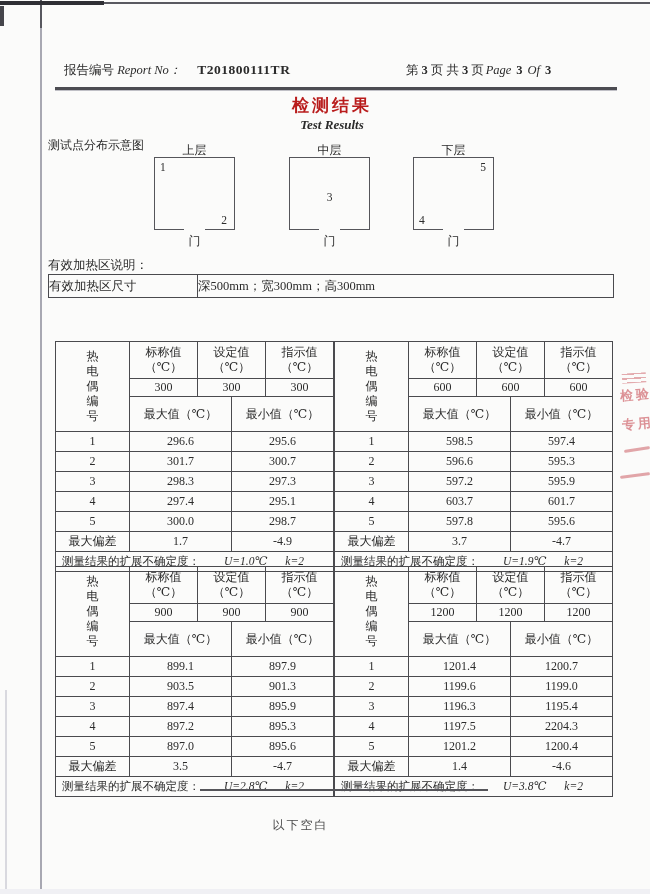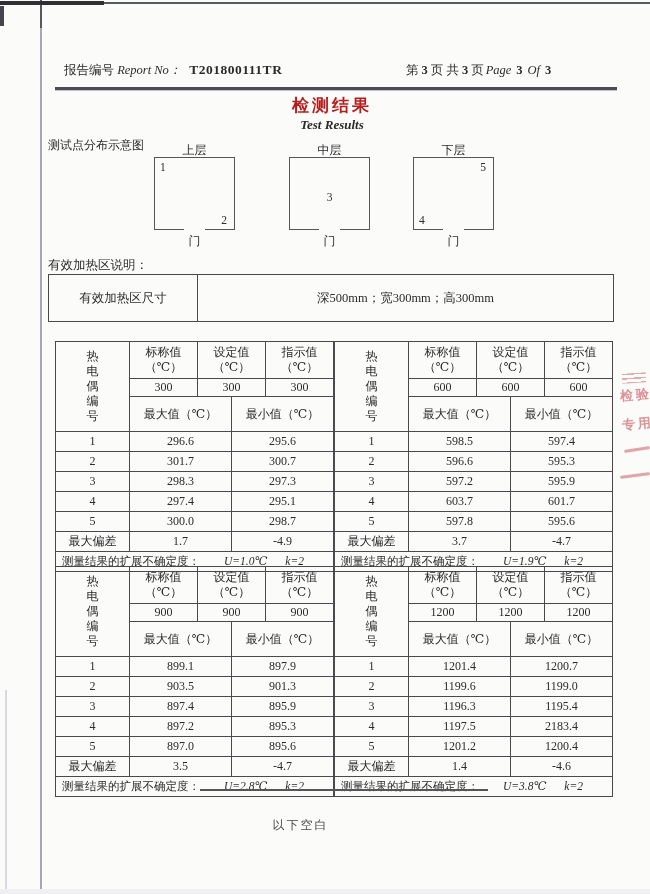--- a/index.html
+++ b/index.html
@@ -15,21 +15,21 @@
   .scan-left{left:40px;top:0;width:2px;height:894px;background:#a8a8b2;}
   .scan-left-dark{left:40px;top:0;width:2px;height:28px;background:#57575e;}
   .scan-corner{left:0;top:6px;width:4px;height:20px;background:#45454b;}
   .scan-left2{left:5px;top:690px;width:2px;height:200px;background:#d9d9df;}
   .scan-bottom{left:0;top:889px;width:650px;height:5px;background:#f0f0f4;}
   
   .hdr{top:62px;font-size:12.5px;white-space:nowrap;}
   .hdr-left{left:64px;}
   .hdr-right{left:406px;}
   .hdr i{font-style:italic;}
-  .rep-no{font-weight:bold;font-size:13.5px;letter-spacing:.5px;margin-left:8px;}
+  .rep-no{font-weight:bold;font-size:13.5px;letter-spacing:.5px;margin-left:16px;}
   .pg b{font-weight:bold;margin:0 3px;}
   .pg i{margin:0 2px;}
   .rule{top:87px;left:55px;width:562px;height:3px;background:#4c4c52;}
   .rule2{top:90px;left:55px;width:562px;height:1px;background:#c0c0c6;}
   
   .title-zh{top:94px;left:48px;width:568px;text-align:center;font-size:17px;font-weight:bold;letter-spacing:3px;color:#b91c1c;}
   .title-en{top:117px;left:48px;width:568px;text-align:center;font-size:13px;font-weight:bold;font-style:italic;}
   .caption{top:137px;left:48px;font-size:12px;}
   
   .dbox{position:absolute;top:142px;width:81px;}
@@ -41,21 +41,21 @@
   .pt{position:absolute;font-size:11.5px;line-height:1;}
   .pt-tl{top:4px;left:5px;}
   .pt-br{bottom:4px;right:7px;}
   .pt-tr{top:4px;right:7px;}
   .pt-bl{bottom:4px;left:5px;}
   .pt-c{top:34px;left:0;width:100%;text-align:center;}
   .dbox-door{text-align:center;font-size:12px;margin-top:3px;}
   
   .zone-note{top:257px;left:48px;font-size:12.5px;}
   .zone-table{position:absolute;top:274px;left:48px;border-collapse:collapse;table-layout:fixed;width:565px;font-size:12.5px;}
-  .zone-table td{border:1px solid #4a4a4e;text-align:center;height:22px;padding:12px;}
+  .zone-table td{border:1px solid #4a4a4e;height:22px;padding:0;}
   
   .tc-wrap{position:absolute;left:55px;display:flex;}
   .tc-wrap-1{top:341px;}
   .tc-wrap-2{top:566px;}
   .tc-table{border-collapse:collapse;table-layout:fixed;width:278px;font-size:12px;}
   .tc-table td{border:1px solid #4a4a4e;text-align:center;padding:0;line-height:1.25;overflow:hidden;}
   .c-num{width:74px;}
   .c-h{width:34px;}
   .rh1 td{height:36px;}
   .rh2 td{height:17px;}
@@ -439,21 +439,21 @@
           <td colspan="3">1199.0</td>
         </tr>
     <tr class="rdata">
           <td>3</td>
           <td colspan="3">1196.3</td>
           <td colspan="3">1195.4</td>
         </tr>
     <tr class="rdata">
           <td>4</td>
           <td colspan="3">1197.5</td>
-          <td colspan="3">2183.4</td>
+          <td colspan="3">2204.3</td>
         </tr>
     <tr class="rdata">
           <td>5</td>
           <td colspan="3">1201.2</td>
           <td colspan="3">1200.4</td>
         </tr>
     <tr class="rdata">
       <td>最大偏差</td>
       <td colspan="3">1.4</td>
       <td colspan="3">-4.6</td>

